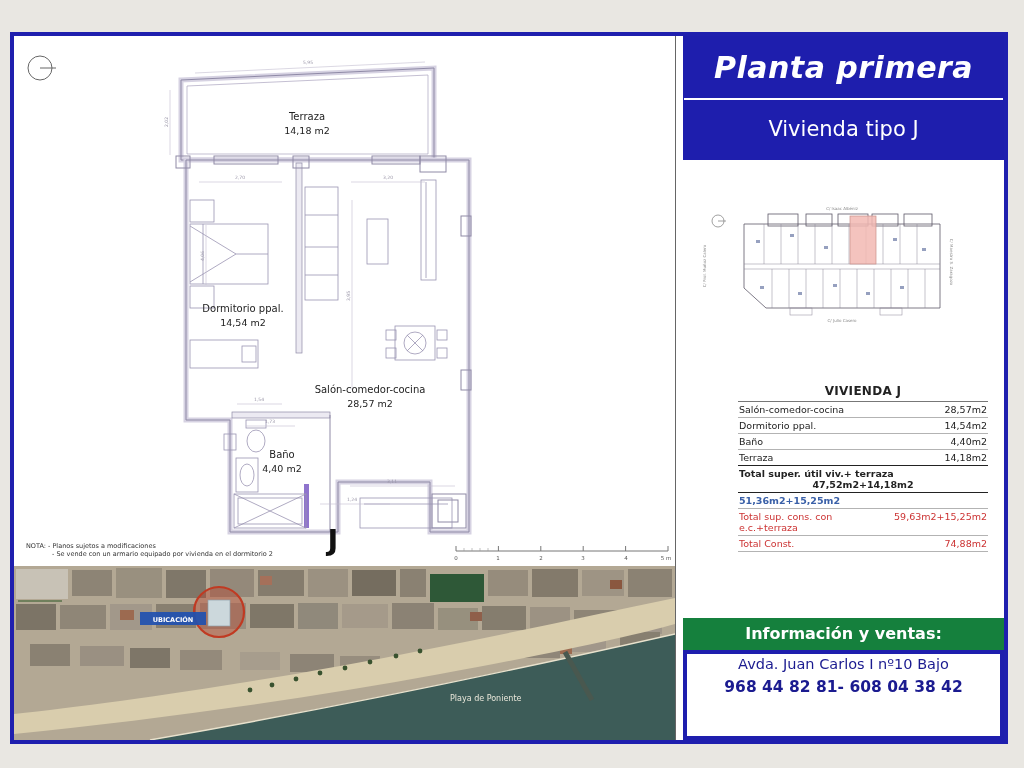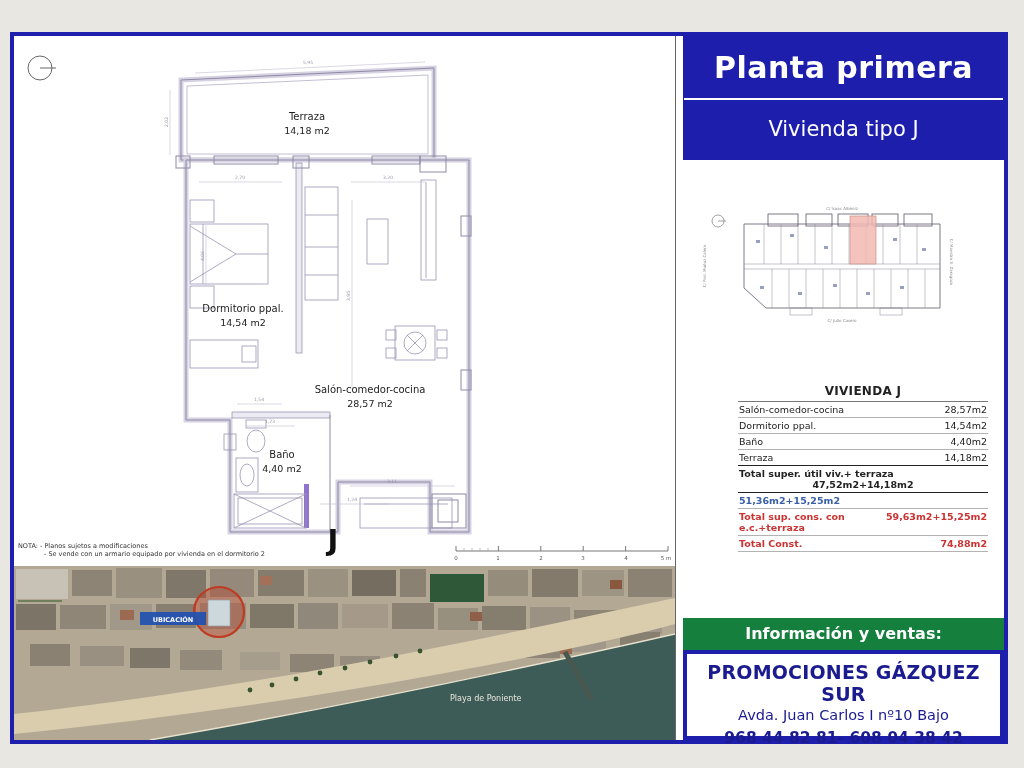--- a/index.html
+++ b/index.html
@@ -14,32 +14,32 @@
     border:4px solid #1f1fae;background:#ffffff;
   }
   
   #left-panel{
     position:absolute;left:0;top:0;width:661px;height:704px;
     border-right:1px solid #666;background:#fff;
   }
   #floor-svg{position:absolute;left:0;top:0;width:661px;height:530px;}
   #aerial-svg{position:absolute;left:0;top:530px;width:661px;height:174px;}
   #plan-note{
-    position:absolute;left:4px;top:506px;width:420px;
+    position:absolute;left:12px;top:506px;width:420px;
     font-size:6.5px;color:#333;line-height:8px;
   }
   #plan-note .n2{padding-left:26px;}
 
   
   #right-col{position:absolute;left:669px;top:0;width:321px;height:704px;background:#fff;}
   #header-box{
     position:absolute;left:0;top:0;width:321px;height:124px;
     background:#1e1ead;color:#fff;text-align:center;
   }
-  #header-box .h1{height:62px;line-height:64px;font-size:30px;font-weight:600;letter-spacing:.5px;}
+  #header-box .h1{height:62px;line-height:64px;font-size:30px;font-weight:600;letter-spacing:.5px;font-style:italic;}
   #header-box .hdiv{height:2px;background:#fff;margin:0 1px;}
   #header-box .h2{height:58px;line-height:58px;font-size:21px;font-weight:500;}
 
   #keyplan-svg{position:absolute;left:0;top:155px;width:321px;height:158px;}
 
   #area-table{
     position:absolute;left:55px;top:348px;width:250px;
     font-size:9.5px;color:#222;
   }
   #area-table .t-title{
@@ -47,21 +47,21 @@
   }
   #area-table .t-body{border-top:1px solid #777;}
   #area-table .t-row{
     display:flex;justify-content:space-between;
     padding:2px 1px;border-bottom:1px solid #b3b3b3;line-height:11px;
   }
   #area-table .t-row .val{text-align:center;white-space:nowrap;}
   #area-table .t-row.sep-strong{border-bottom:1.5px solid #222;}
   #area-table .t-row.bold{font-weight:bold;flex-direction:column;}
   #area-table .t-row.blue{color:#3a60a8;font-weight:bold;}
-  #area-table .t-row.red{color:#cc3333;font-weight:bold;}
+  #area-table .t-row.red{color:#cc3333;font-weight:normal;}
 
   #info-bar{
     position:absolute;left:0;top:582px;width:321px;height:32px;
     background:#15803d;color:#fff;text-align:center;
     line-height:32px;font-size:16px;font-weight:600;
   }
   #contact-box{
     position:absolute;left:0;top:614px;width:313px;height:82px;
     background:#fff;border:4px solid #1e1ead;
     text-align:center;color:#1b1b90;padding-top:0;
@@ -403,19 +403,18 @@
         <div class="t-row red">
           <span class="lbl">Total Const.</span>
             <span class="val">74,88m2</span>
         </div>
       </div>
     </div>
 
     <div id="info-bar">Información y ventas:</div>
 
     <div id="contact-box">
-      <div class="company">PROMOCIONES GÁZQUEZ SUR</div>
       <div class="address">Avda. Juan Carlos I nº10 Bajo</div>
       <div class="phones">968 44 82 81- 608 04 38 42</div>
     </div>
 
   </div>
 </div>
 
 </body></html>

